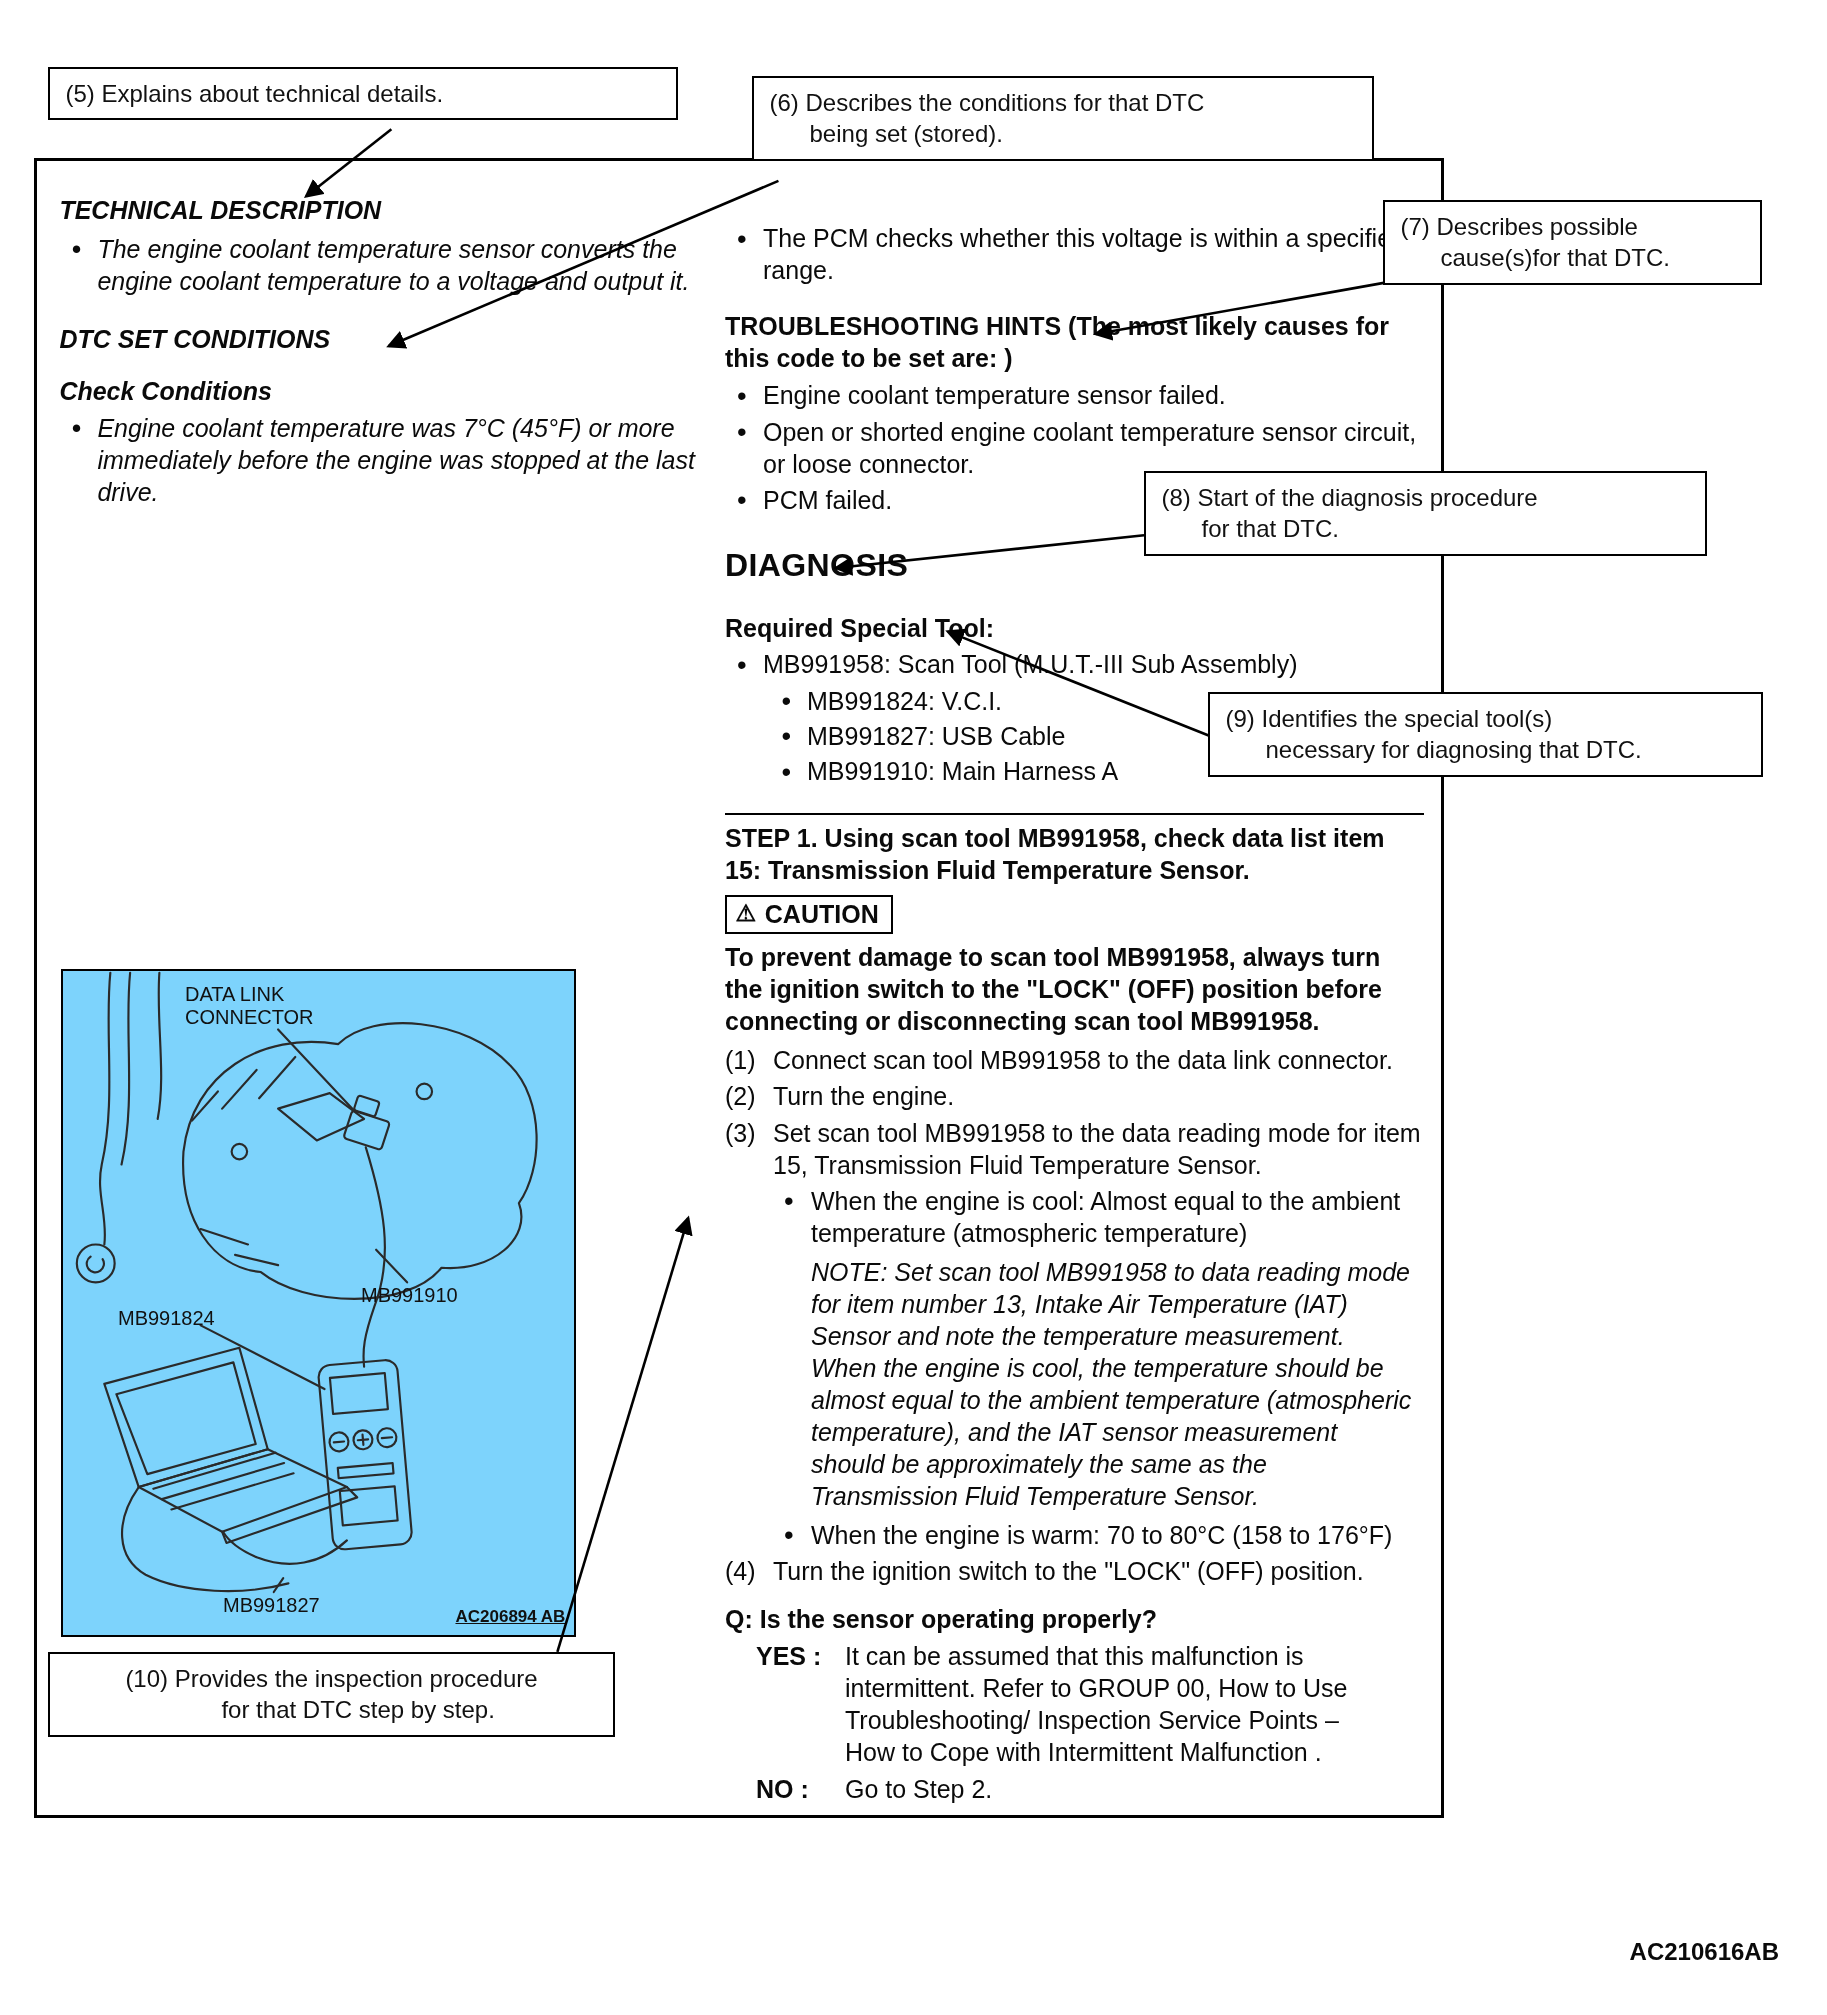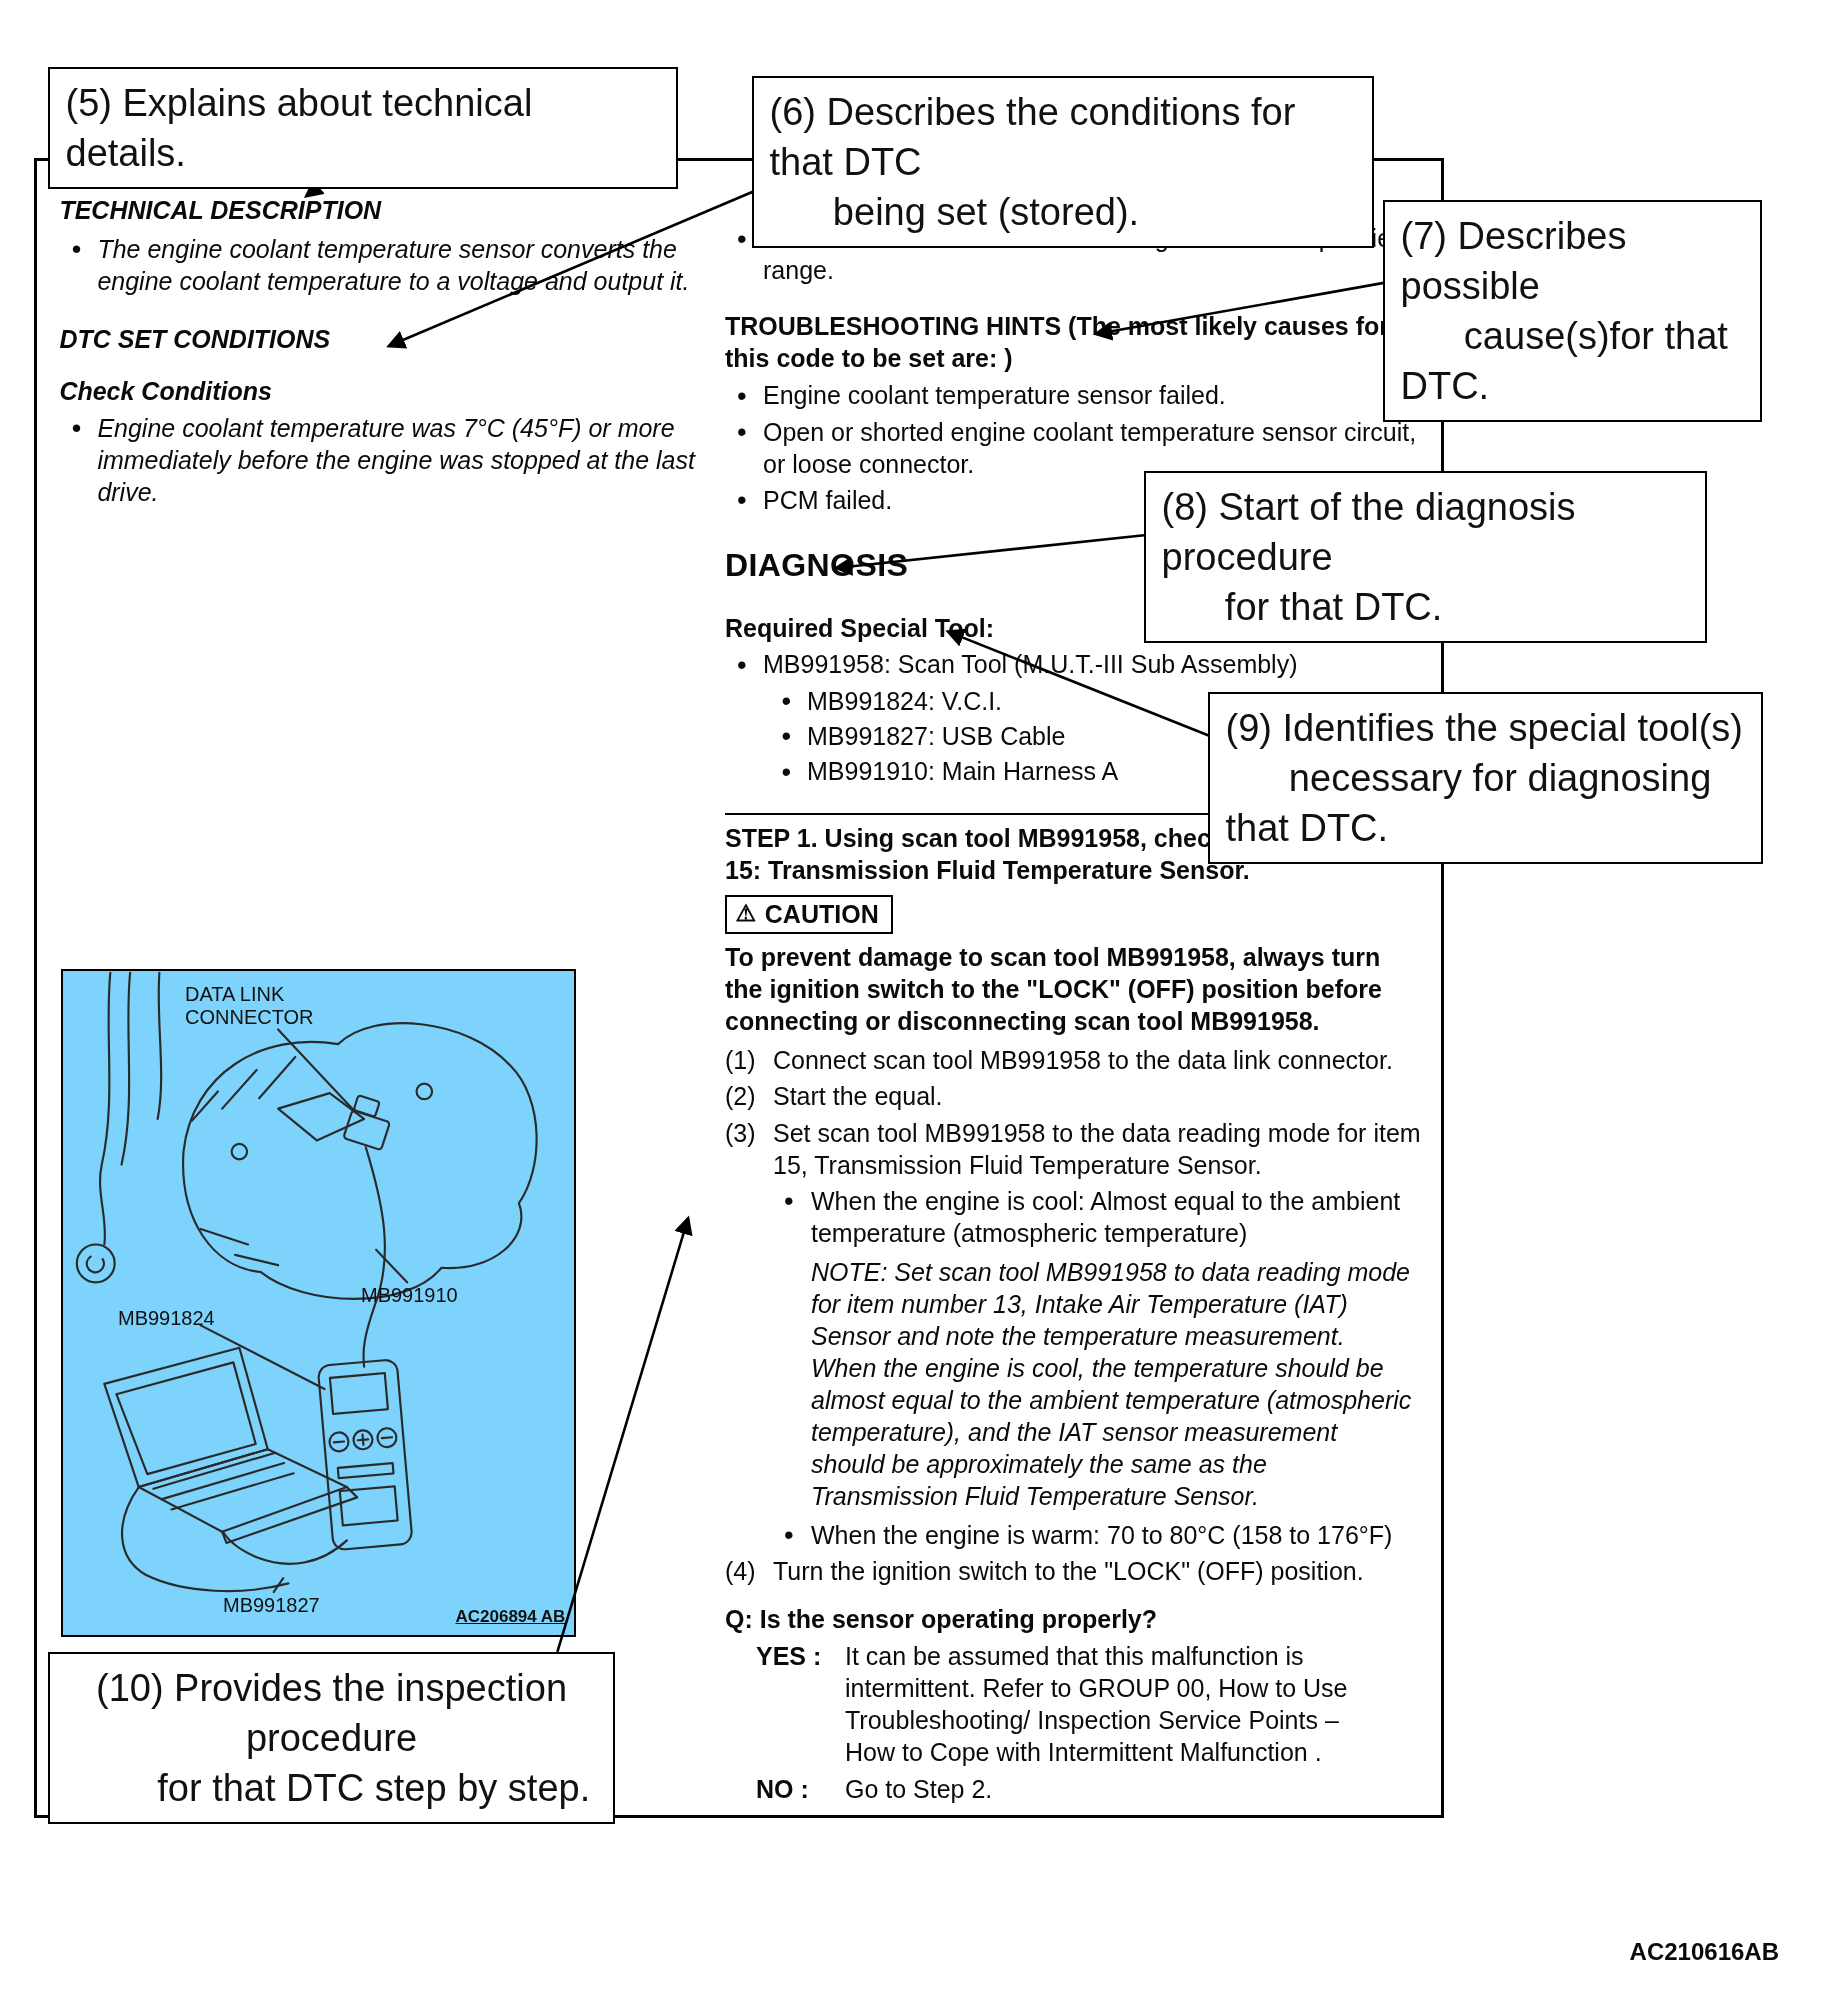--- a/index.html
+++ b/index.html
@@ -4,21 +4,21 @@
 <style>
   html,body{margin:0;padding:0;background:#fff;}
   body{
     width:1827px;height:2015px;position:relative;
     font-family:"Liberation Sans",sans-serif;color:#0a0a0a;
     -webkit-font-smoothing:antialiased;
   }
   
   .callout{
     position:absolute;background:#fff;border:2.6px solid #000;
-    font-size:38px;line-height:1.32;padding:8.6px 15.5px;
+    font-size:24px;line-height:1.32;padding:8.6px 15.5px;
     white-space:pre-wrap;z-index:10;color:#111;
   }
   .c5{left:48px;top:67px;width:595px;}
   .c6{left:752px;top:76px;width:587px;}
   .c7{left:1383px;top:200px;width:344px;}
   .c8{left:1144px;top:471px;width:528px;}
   .c9{left:1208px;top:692px;width:520px;}
   .c10{left:48px;top:1652px;width:532px;text-align:center;}
   
   .arrows{position:absolute;left:0;top:0;z-index:5;pointer-events:none;}
@@ -191,21 +191,21 @@
       <span>CAUTION</span>
     </div>
     <div class="caution-text">To prevent damage to scan tool MB991958, always turn the ignition switch to the "LOCK" (OFF) position before connecting or disconnecting scan tool MB991958.</div>
 
     <div class="numstep">
       <span class="n">(1)</span>
       <span class="t">Connect scan tool MB991958 to the data link connector.</span>
     </div>
     <div class="numstep">
       <span class="n">(2)</span>
-      <span class="t">Start the equal.</span>
+      <span class="t">Turn the engine.</span>
     </div>
     <div class="numstep">
       <span class="n">(3)</span>
       <span class="t">Set scan tool MB991958 to the data reading mode for item 15, Transmission Fluid Temperature Sensor.</span>
     </div>
 
     <ul class="b3">
       <li>When the engine is cool: Almost equal to the ambient temperature (atmospheric temperature)</li>
     </ul>
     <div class="note">NOTE: Set scan tool MB991958 to data reading mode for item number 13, Intake Air Temperature (IAT) Sensor and note the temperature measurement. When the engine is cool, the temperature should be almost equal to the ambient temperature (atmospheric temperature), and the IAT sensor measurement should be approximately the same as the Transmission Fluid Temperature Sensor.</div>

